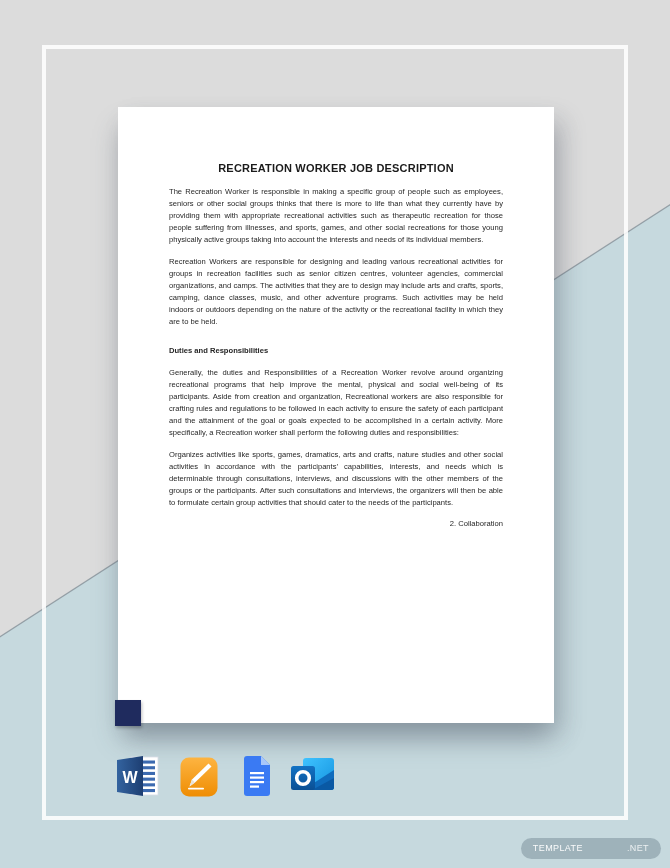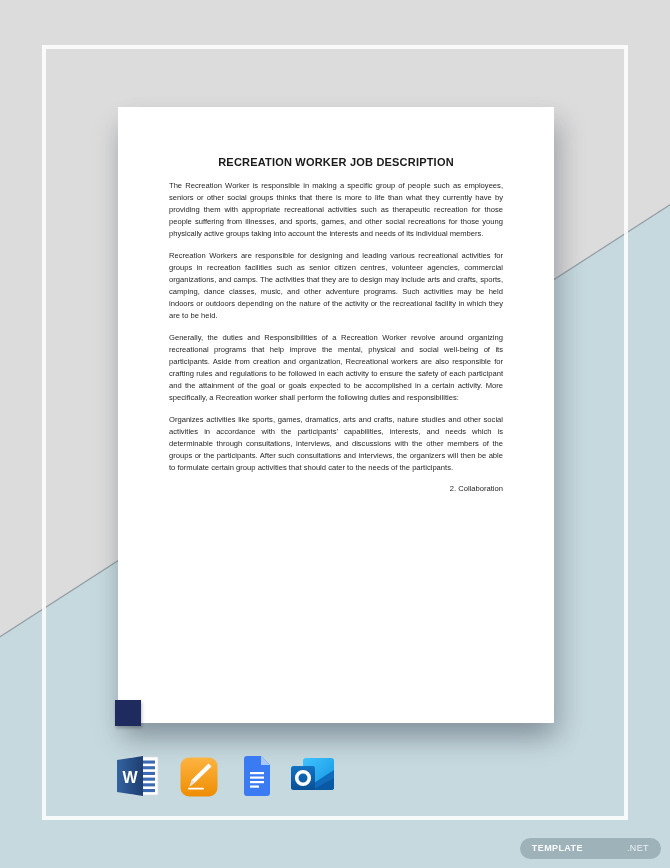--- a/index.html
+++ b/index.html
@@ -35,20 +35,21 @@
     position: absolute; left: 118px; top: 107px;
     width: 436px; height: 616px;
     background: #ffffff;
     box-shadow: 0 18px 26px -4px rgba(70,80,95,0.40), 10px 12px 22px rgba(70,80,95,0.18);
   }
   .page-inner {
     padding: 0 51px;
     color: #262626;
     font-size: 7.6px; line-height: 12px;
     text-align: justify;
+    margin-top: 6px;
   }
   .doc-title {
     margin: 0; padding-top: 49px;
     font-size: 11px; line-height: 13px;
     font-weight: bold; text-align: center;
     letter-spacing: 0.2px; color: #1b1b1b;
   }
   .hd { font-weight: bold; text-align: left; }
   .job-title-label  { margin-top: 27px; }
   .job-title-value  { margin-top: 11px; text-align: left; }
@@ -80,35 +81,36 @@
 
   
   .watermark {
     position: absolute; right: 9px; bottom: 9px;
     height: 21px; line-height: 21px; padding: 0 12px;
     border-radius: 11px;
     background: rgba(125,146,157,0.55);
     color: rgba(255,255,255,0.95);
     font-size: 9px; letter-spacing: 0.4px;
   }
-  .watermark .wm-bold { font-weight: bold; }
+  .watermark .wm-bold { font-weight: normal; }
   .watermark .wm-rest { opacity: 0.85; margin-left: 44px; }
 </style>
 </head>
 <body>
 
 <div class="bg-blue"></div>
 <div class="bg-diagonal-line"></div>
 <div class="frame"></div>
 
 <div class="page">
   <div class="page-inner">
     <h1 class="doc-title">RECREATION WORKER JOB DESCRIPTION</h1>
     <div class="para-1">The Recreation Worker is responsible in making a specific group of people such as employees, seniors or other social groups thinks that there is more to life than what they currently have by providing them with appropriate recreational activities such as therapeutic recreation for those people suffering from illnesses, and sports, games, and other social recreations for those young physically active groups taking into account the interests and needs of its individual members.</div>
     <div class="para-2">Recreation Workers are responsible for designing and leading various recreational activities for groups in recreation facilities such as senior citizen centres, volunteer agencies, commercial organizations, and camps. The activities that they are to design may include arts and crafts, sports, camping, dance classes, music, and other adventure programs. Such activities may be held indoors or outdoors depending on the nature of the activity or the recreational facility in which they are to be held.</div>
+    <div class="hd duties-heading">Duties and Responsibilities</div>
     <div class="duties-intro">Generally, the duties and Responsibilities of a Recreation Worker revolve around organizing recreational programs that help improve the mental, physical and social well-being of its participants. Aside from creation and organization, Recreational workers are also responsible for crafting rules and regulations to be followed in each activity to ensure the safety of each participant and the attainment of the goal or goals expected to be accomplished in a certain activity. More specifically, a Recreation worker shall perform the following duties and responsibilities:</div>
     <div class="duty1-body">Organizes activities like sports, games, dramatics, arts and crafts, nature studies and other social activities in accordance with the participants’ capabilities, interests, and needs which is determinable through consultations, interviews, and discussions with the other members of the groups or the participants. After such consultations and interviews, the organizers will then be able to formulate certain group activities that should cater to the needs of the participants.</div>
     <div class="duty2-heading">2. Collaboration</div>
   </div>
 </div>
 
 <div class="navy-square"></div>
 
 <div class="dock">
 

